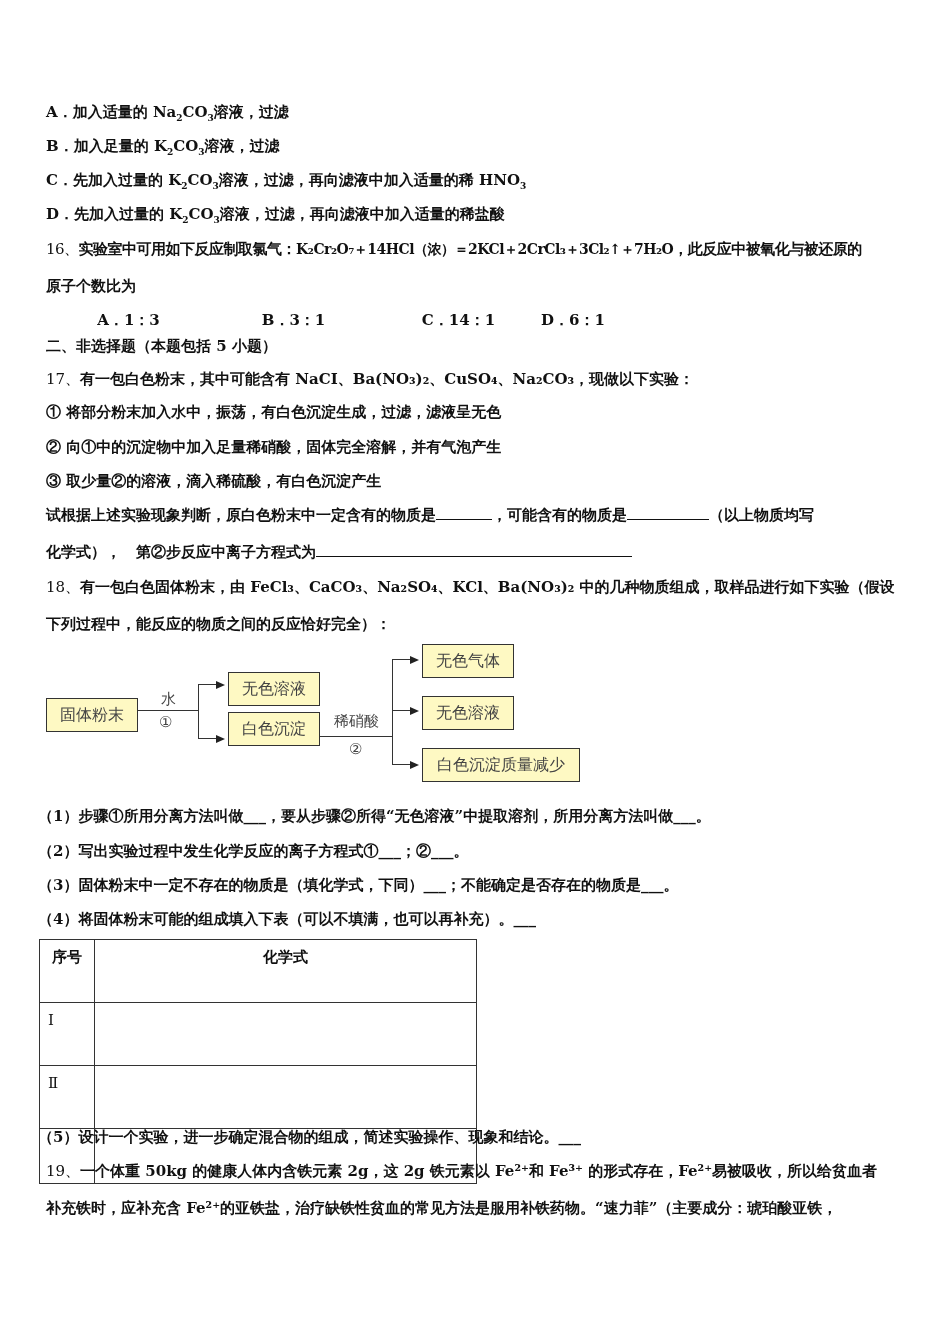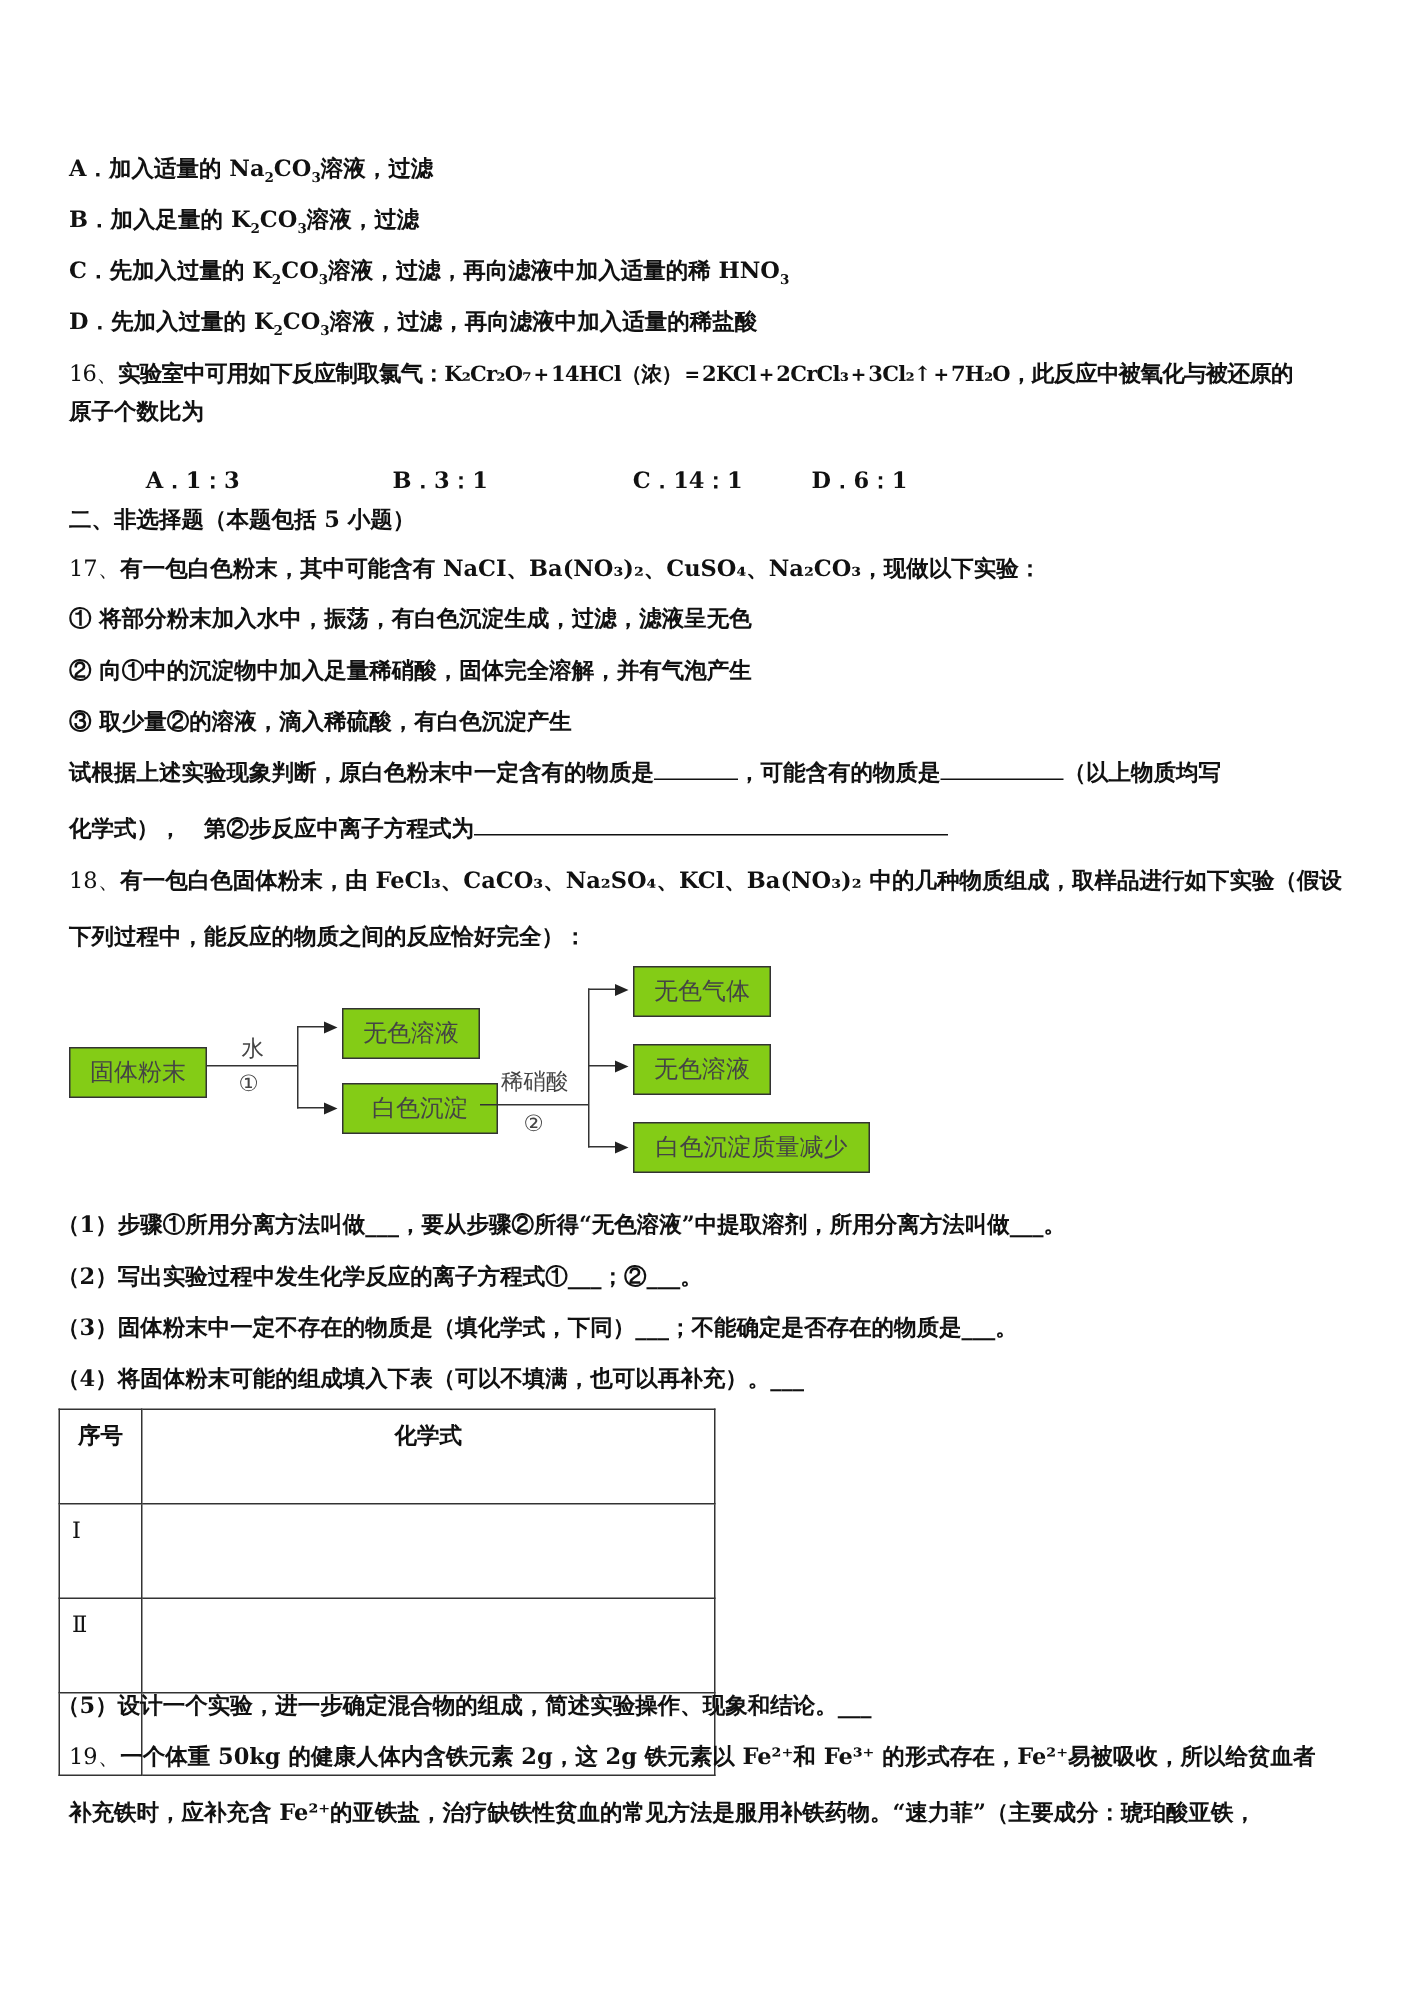--- a/index.html
+++ b/index.html
@@ -6,21 +6,21 @@
   body { width: 950px; height: 1344px; position: relative; overflow: hidden;
          font-family: "DejaVu Serif", "Liberation Serif", serif; color: #111; font-size: 15px; }
   .line { position: absolute; left: 46px; white-space: nowrap; line-height: 20px; font-size: 15px; }
   .b { font-weight: bold; text-align: center; }
   .narrow { letter-spacing: -0.5px; }
   sub, sup { font-size: 9px; line-height: 0; }
   .blank { display: inline-block; border-bottom: 1px solid #111; height: 14px; vertical-align: baseline; }
   .opt { display: inline-block; }
   
   .diagram { position: absolute; left: 40px; top: 640px; width: 560px; height: 150px; }
-  .box { position: absolute; border: 1.4px solid #333; background: #84cc16; font-size: 16px; color: #444;
+  .box { position: absolute; border: 1.4px solid #333; background: #fef9c3; font-size: 16px; color: #444;
          display: flex; align-items: center; justify-content: center; box-sizing: border-box; font-family: Liberation Serif, serif; }
   .hline, .vline { position: absolute; background: #333; }
   .hline { height: 1.4px; }
   .vline { width: 1.4px; }
   .arrow { position: absolute; width: 0; height: 0; border-top: 4px solid transparent;
            border-bottom: 4px solid transparent; border-left: 9px solid #222; }
   .dlabel { position: absolute; font-size: 15px; color: #444; }
   
   table.ans { position: absolute; left: 39px; top: 939px; border-collapse: collapse; width: 438px; }
   table.ans td { border: 1.5px solid #333; height: 46px; vertical-align: top; padding: 8px 8px; font-size: 15px; }
@@ -39,21 +39,21 @@
 <div class="line b" style="top:170px">
   <span>C．</span><span>先加入过量的 </span><span class="f">K<sub>2</sub>CO<sub>3</sub></span><span class="f">溶液，过滤，再向滤液中加入适量的稀 HNO<sub>3</sub></span>
 </div>
 <div class="line b" style="top:204px">
   <span>D．</span><span>先加入过量的 </span><span class="f">K<sub>2</sub>CO<sub>3</sub></span><span>溶液，过滤，再向滤液中加入适量的稀盐酸</span>
 </div>
 
 <div class="line b narrow" style="top:239px">
   <span style="font-weight:normal">16、</span><span>实验室中可用如下反应制取氯气：</span><span style="font-weight:bold;font-size:14px">K₂Cr₂O₇＋14HCl（浓）＝2KCl＋2CrCl₃＋3Cl₂↑＋7H₂O</span><span>，此反应中被氧化与被还原的</span>
 </div>
-<div class="line b" style="top:264px">原子个数比为</div>
+<div class="line b" style="top:276px">原子个数比为</div>
 <div class="line b" style="top:310px">
   <span class="opt" style="width:165px"><span>A．</span><span>1：3</span></span><span class="opt" style="width:165px"><span>B．</span><span>3：1</span></span><span class="opt" style="width:165px"><span>C．</span><span>14：1</span></span><span class="opt"><span>D．</span><span>6：1</span></span>
 </div>
 
 <div class="line b" style="top:336px">二、非选择题（本题包括 5 小题）</div>
 
 <div class="line b" style="top:369px">
   <span style="font-weight:normal">17、</span><span>有一包白色粉末，其中可能含有 NaCI、Ba(NO₃)₂、CuSO₄、Na₂CO₃，现做以下实验：</span>
 </div>
 <div class="line b" style="top:402px">① 将部分粉末加入水中，振荡，有白色沉淀生成，过滤，滤液呈无色</div>
@@ -75,21 +75,21 @@
   <div class="box" style="left:6px;top:58px;width:92px;height:34px">固体粉末</div>
   <div class="hline" style="left:98px;top:70px;width:60px"></div>
   <div class="dlabel" style="left:121px;top:50px">水</div>
   <div class="dlabel" style="left:119px;top:73px">①</div>
   <div class="vline" style="left:158px;top:44px;height:55px"></div>
   <div class="hline" style="left:158px;top:44px;width:20px"></div>
   <div class="arrow" style="left:176px;top:41px"></div>
   <div class="hline" style="left:158px;top:98px;width:20px"></div>
   <div class="arrow" style="left:176px;top:95px"></div>
   <div class="box" style="left:188px;top:32px;width:92px;height:34px">无色溶液</div>
-  <div class="box" style="left:188px;top:82px;width:104px;height:34px">白色沉淀</div>
+  <div class="box" style="left:188px;top:72px;width:92px;height:34px">白色沉淀</div>
   <div class="hline" style="left:280px;top:96px;width:72px"></div>
   <div class="dlabel" style="left:294px;top:72px">稀硝酸</div>
   <div class="dlabel" style="left:309px;top:100px">②</div>
   <div class="vline" style="left:352px;top:19px;height:106px"></div>
   <div class="hline" style="left:352px;top:19px;width:20px"></div>
   <div class="arrow" style="left:370px;top:16px"></div>
   <div class="hline" style="left:352px;top:70px;width:20px"></div>
   <div class="arrow" style="left:370px;top:67px"></div>
   <div class="hline" style="left:352px;top:124px;width:20px"></div>
   <div class="arrow" style="left:370px;top:121px"></div>

